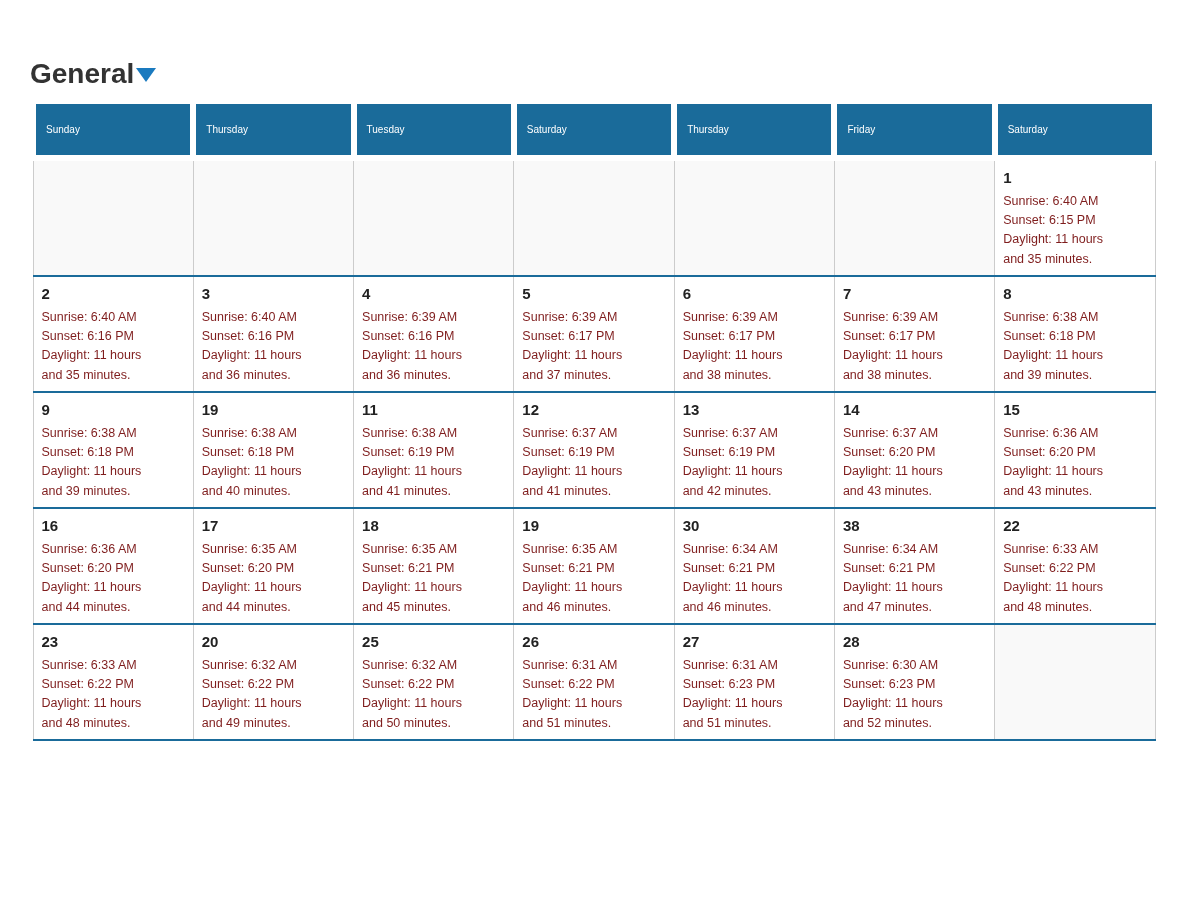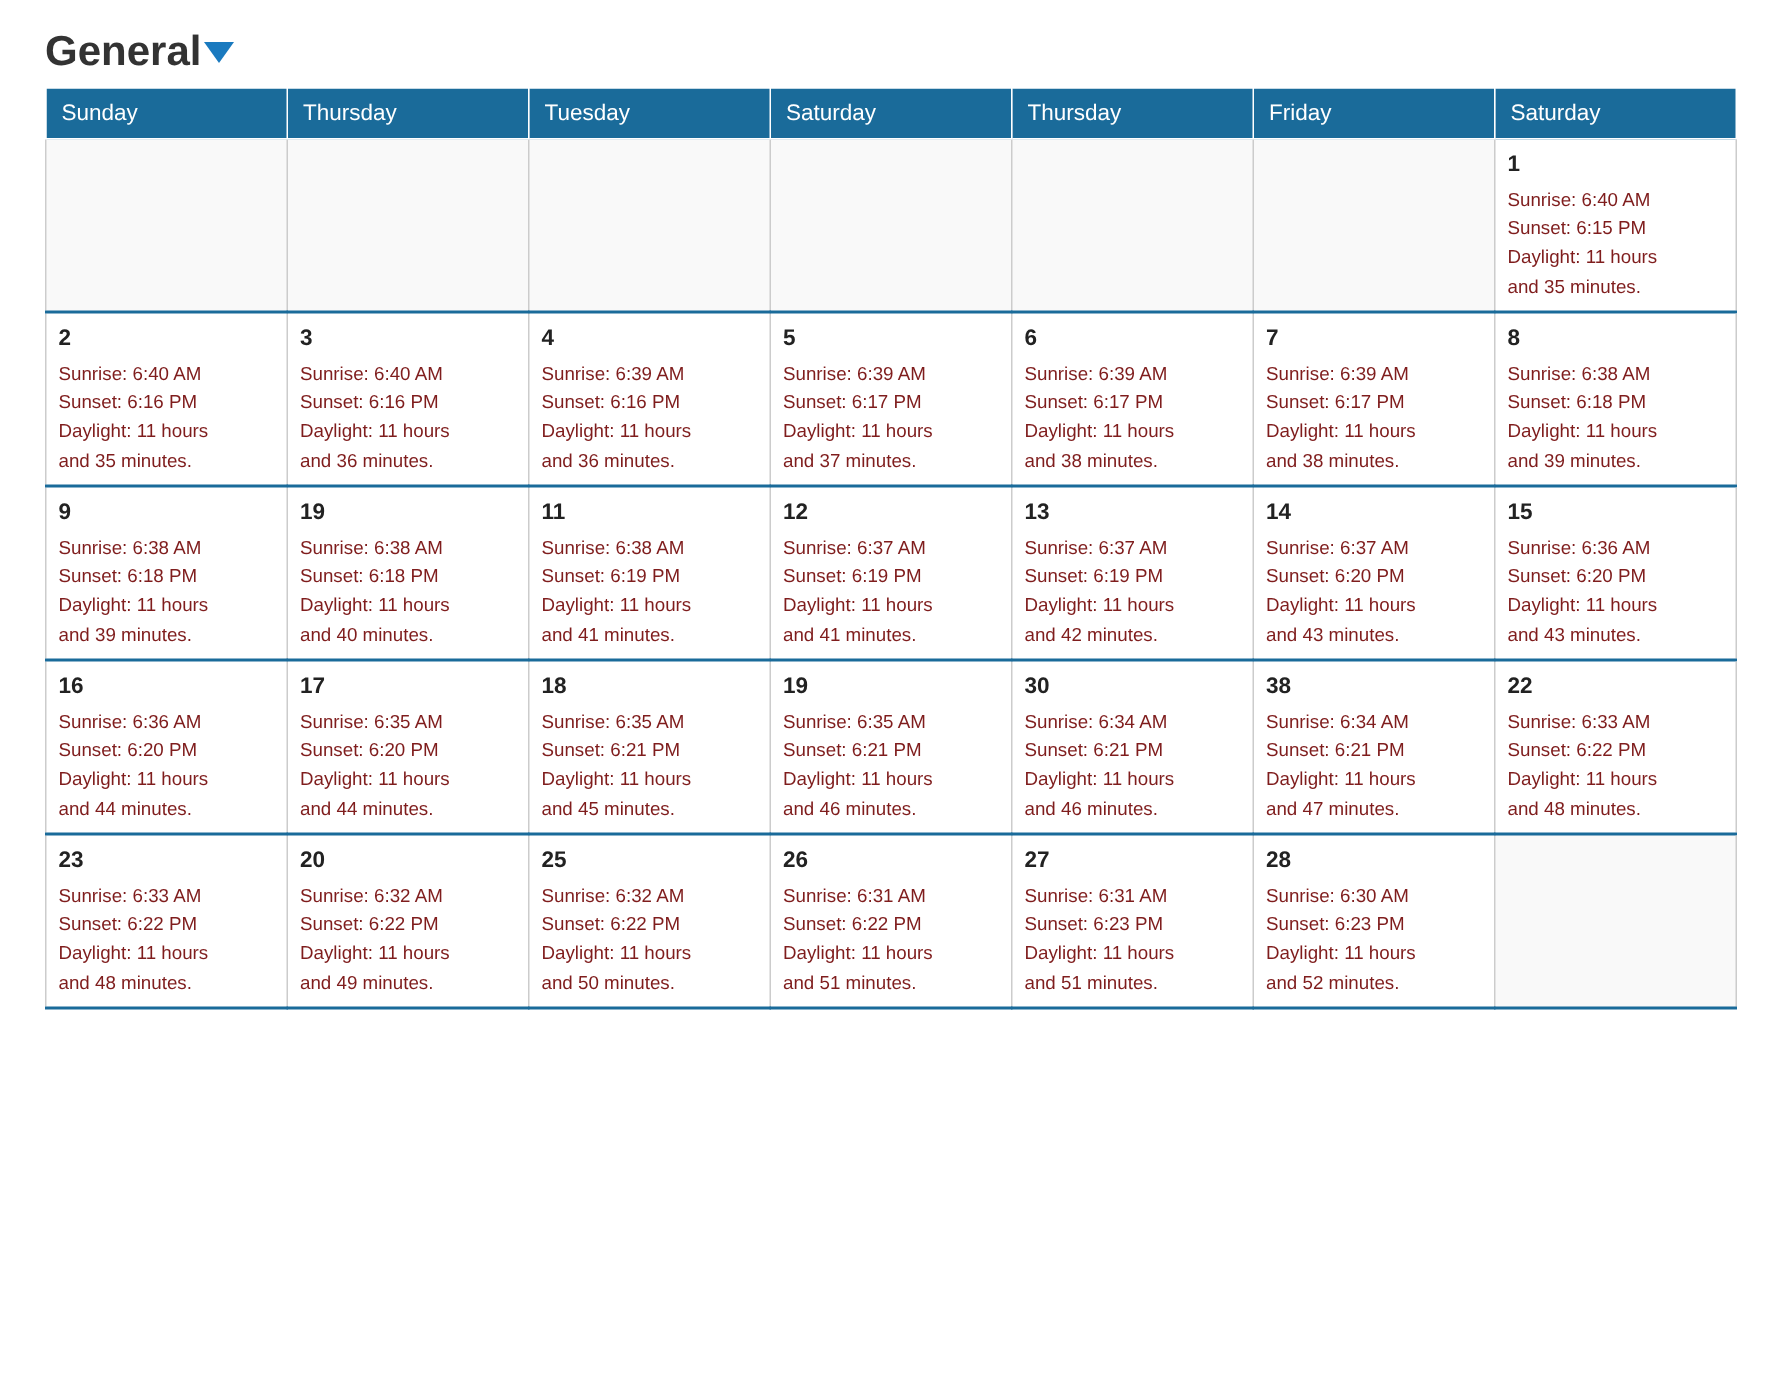--- a/index.html
+++ b/index.html
@@ -13,20 +13,21 @@
     .header {
       display: flex;
       justify-content: space-between;
       align-items: flex-start;
       margin-bottom: 10px;
     }
     .logo {
       display: flex;
       flex-direction: column;
       align-items: flex-start;
+      margin-top: 40px;
     }
     .logo-general {
       font-size: 28px;
       font-weight: bold;
       color: #333;
       line-height: 1;
     }
     .logo-general span.blue-arrow {
       display: inline-block;
       width: 0;
@@ -62,25 +63,25 @@
     .calendar {
       width: 100%;
       border-collapse: collapse;
       margin-top: 8px;
     }
     .calendar thead tr {
       background-color: #1a6b9a;
     }
     .calendar thead th {
       color: #fff;
-      font-size: 15px;
+      font-size: 10px;
       font-weight: normal;
-      padding: 8px 10px;
+      padding: 20px 10px;
       text-align: left;
-      border: 1px solid #ffffff;
+      border: 6px solid #ffffff;
     }
     .calendar tbody td {
       vertical-align: top;
       padding: 6px 8px;
       border: 1px solid #ccc;
       width: calc(100% / 7);
       min-height: 100px;
       font-size: 13px;
       color: #333;
       line-height: 1.5;

